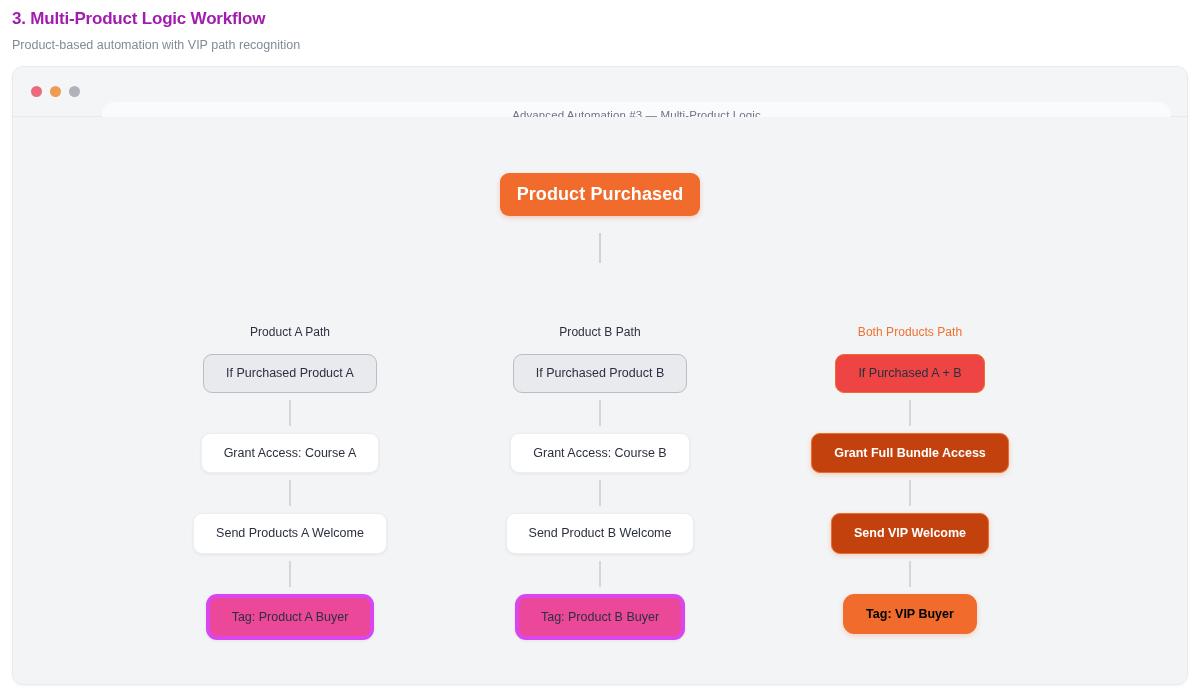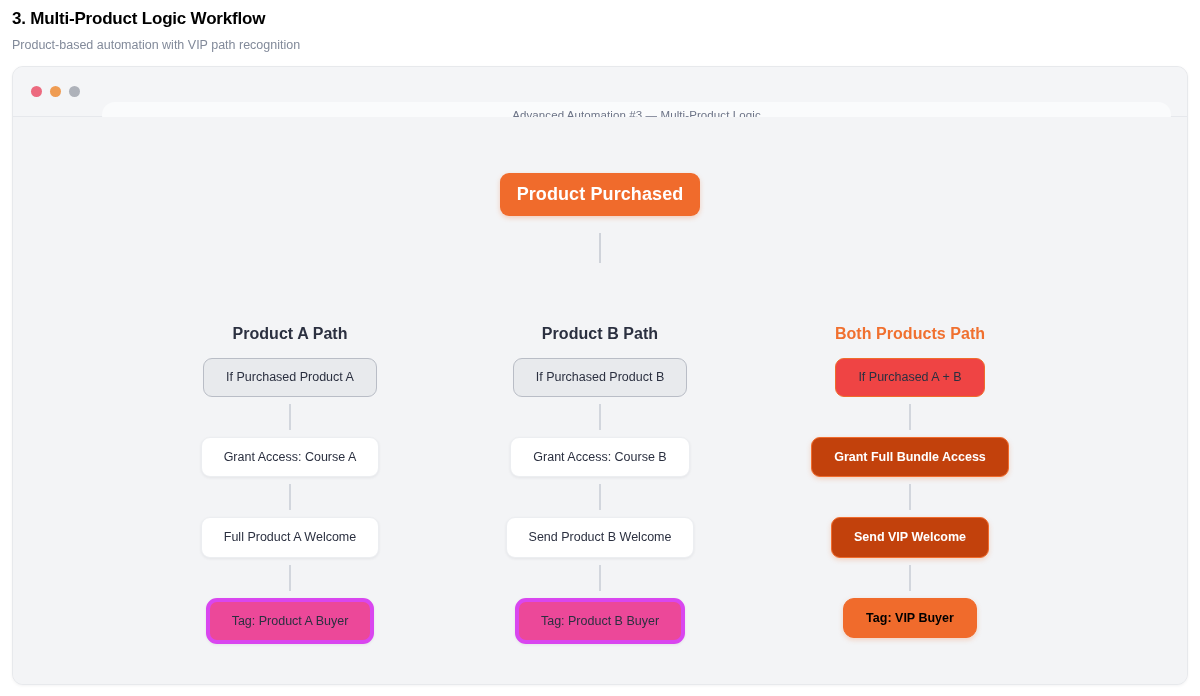--- a/index.html
+++ b/index.html
@@ -12,21 +12,21 @@
     overflow: hidden;
   }
 
   
   .page-head {
     padding: 6px 0 0 12px;
   }
   .page-title {
     font-size: 17px;
     font-weight: bold;
-    color: #000000;
+    color: #a21caf;
     letter-spacing: -0.2px;
     line-height: 26px;
   }
   .page-sub {
     font-size: 12.5px;
     color: #828a9a;
     line-height: 20px;
     margin-top: 3px;
   }
 
@@ -118,22 +118,22 @@
     display: flex;
     justify-content: center;
   }
   .column {
     width: 310px;
     display: flex;
     flex-direction: column;
     align-items: center;
   }
   .col-title {
-    font-size: 16px;
-    font-weight: bold;
+    font-size: 12px;
+    font-weight: normal;
     color: #2b3040;
     margin-bottom: 15px;
     letter-spacing: 0.05px;
   }
   .col-title.vip { color: #f0702f; }
 
   .connector {
     width: 2px;
     height: 26px;
     background: #d2d6dd;
@@ -241,21 +241,21 @@
     </div>
 
     <div class="columns">
 
       <div class="column">
         <div class="col-title">Product A Path</div>
         <div class="node condition">If Purchased Product A</div>
         <div class="connector"></div>
         <div class="node action">Grant Access: Course A</div>
         <div class="connector"></div>
-        <div class="node action">Full Product A Welcome</div>
+        <div class="node action">Send Products A Welcome</div>
         <div class="connector"></div>
         <div class="node tag">Tag: Product A Buyer</div>
       </div>
 
       <div class="column">
         <div class="col-title">Product B Path</div>
         <div class="node condition">If Purchased Product B</div>
         <div class="connector"></div>
         <div class="node action">Grant Access: Course B</div>
         <div class="connector"></div>

